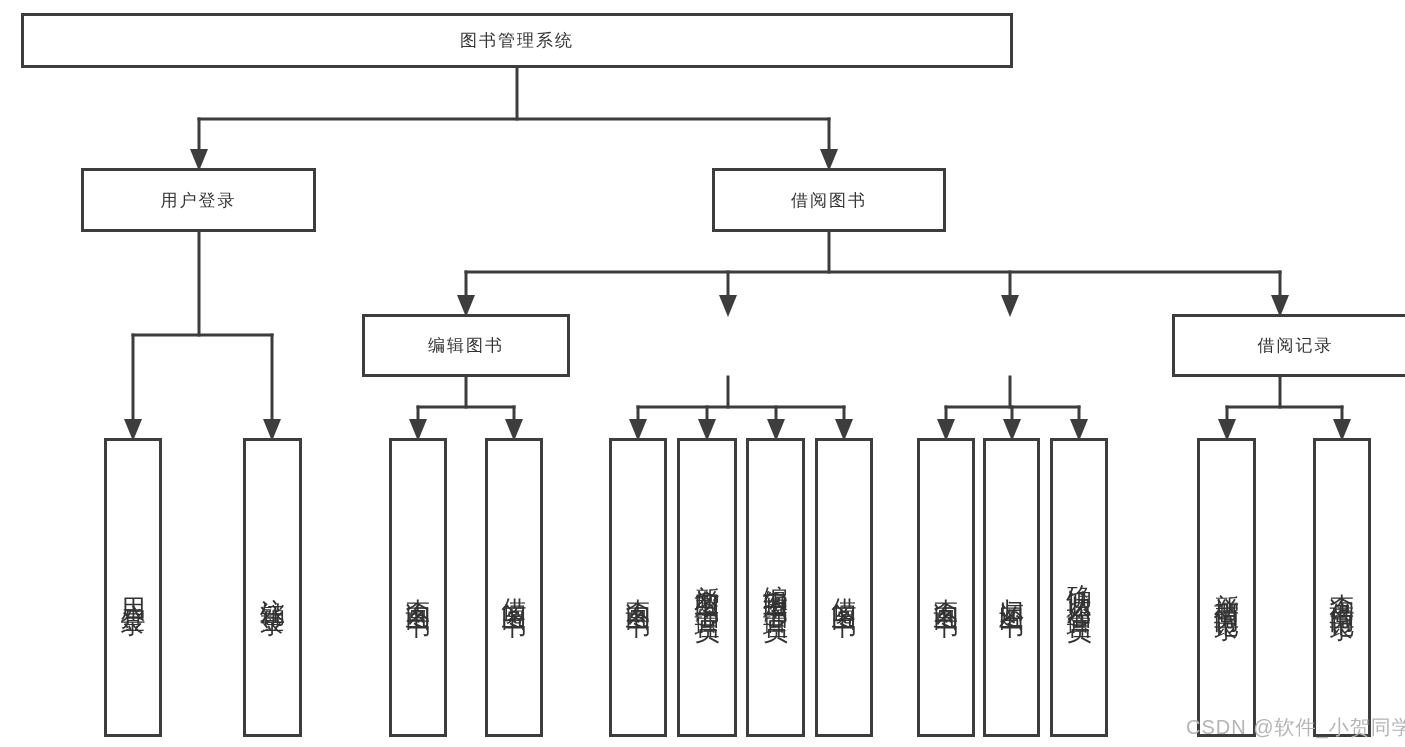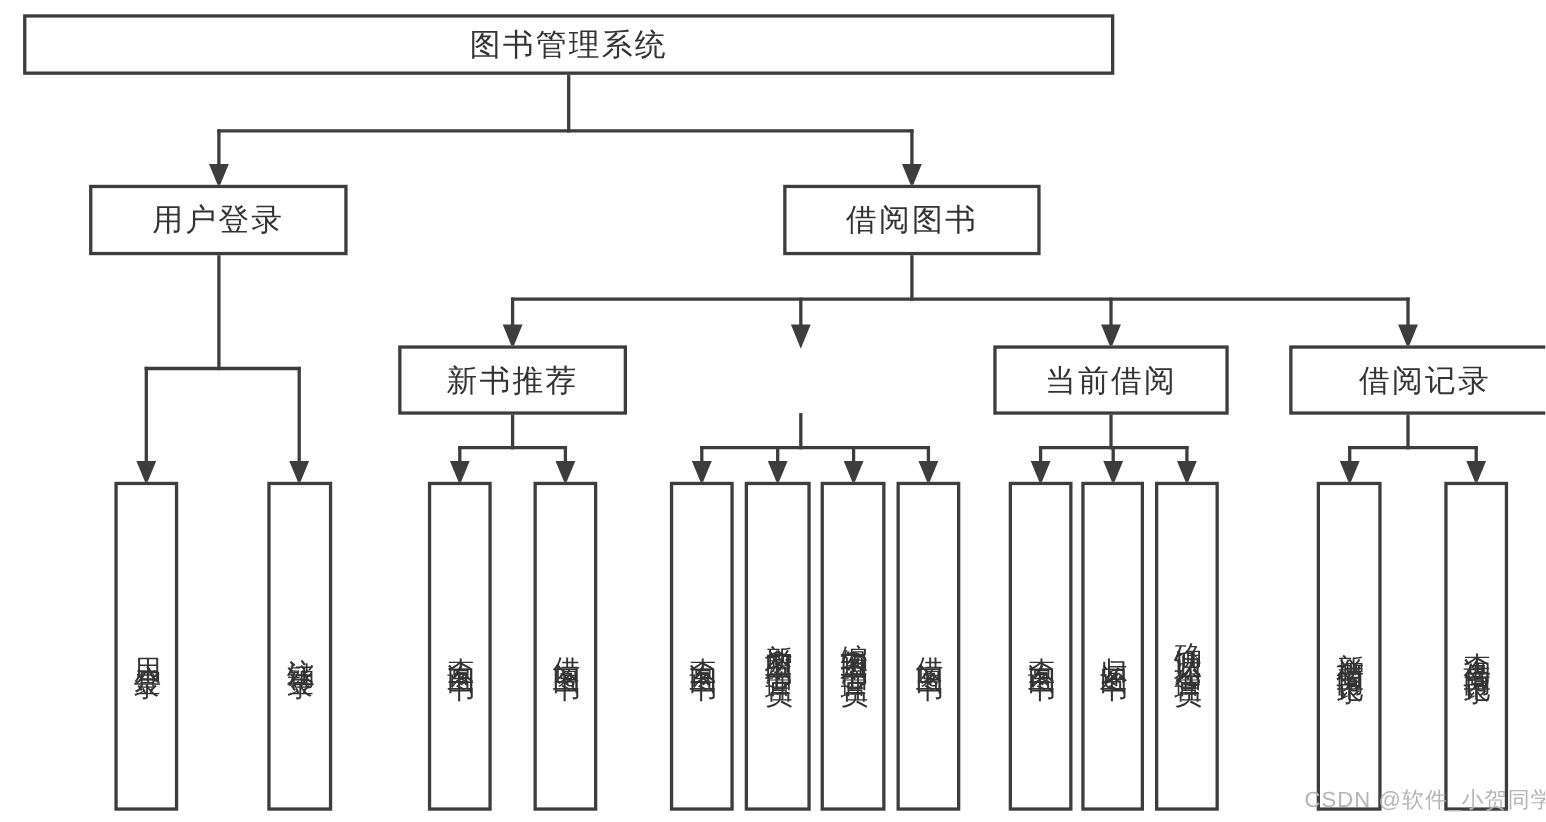--- a/index.html
+++ b/index.html
@@ -12,21 +12,21 @@
   .stage{
     position:relative;width:1405px;height:747px;background:var(--bg);
     font-family:"Liberation Sans",sans-serif;color:var(--text);overflow:hidden;
   }
   svg.wires{position:absolute;left:0;top:0;z-index:0;}
   .node{
     position:absolute;box-sizing:border-box;border:3px solid var(--line);
     background:#fff;display:flex;align-items:center;justify-content:center;
     z-index:1;white-space:nowrap;
   }
-  .h{font-size:28px;letter-spacing:2px;font-family:Liberation Mono, monospace;}
+  .h{font-size:17px;letter-spacing:2px;font-family:Liberation Mono, monospace;}
   .v{
     writing-mode:vertical-rl;text-align:center;
     font-size:25px;letter-spacing:5px;line-height:1;
   }
   .watermark{
     position:absolute;left:1186px;top:714px;z-index:5;
     font-size:20px;letter-spacing:1px;color:var(--wm);white-space:nowrap;
   }
 </style>
 </head>
@@ -87,22 +87,21 @@
       <polygon points="1218,419 1236,419 1227,441" fill="#3d3d3d"></polygon>
       <line x1="1342" y1="407" x2="1342" y2="425" stroke="#3d3d3d" stroke-width="3" stroke-linecap="square"></line>
       <polygon points="1333,419 1351,419 1342,441" fill="#3d3d3d"></polygon>
     </svg>
 
   <div class="node h" style="left:21px;top:13px;width:992px;height:55px">图书管理系统</div>
 
   <div class="node h" style="left:81px;top:168px;width:235px;height:64px">用户登录</div>
   <div class="node h" style="left:712px;top:168px;width:234px;height:64px">借阅图书</div>
 
-  <div class="node h" style="left:362px;top:314px;width:208px;height:63px">新书推荐</div>
-  <div class="node h" style="left:903px;top:314px;width:214px;height:63px">当前借阅</div>
+  <div class="node h" style="left:362px;top:314px;width:208px;height:63px">编辑图书</div>
   <div class="node h" style="left:1172px;top:314px;width:247px;height:63px">借阅记录</div>
 
   <div class="node v" style="left:104px;top:438px;width:58px;height:299px">用户登录</div>
   <div class="node v" style="left:243px;top:438px;width:59px;height:299px">注销登录</div>
 
   <div class="node v" style="left:389px;top:438px;width:58px;height:299px">查询图书</div>
   <div class="node v" style="left:485px;top:438px;width:58px;height:299px">借阅图书</div>
 
   <div class="node v" style="left:609px;top:438px;width:58px;height:299px">查询图书</div>
   <div class="node v" style="left:677px;top:438px;width:60px;height:299px">新增图书（管理员）</div>

